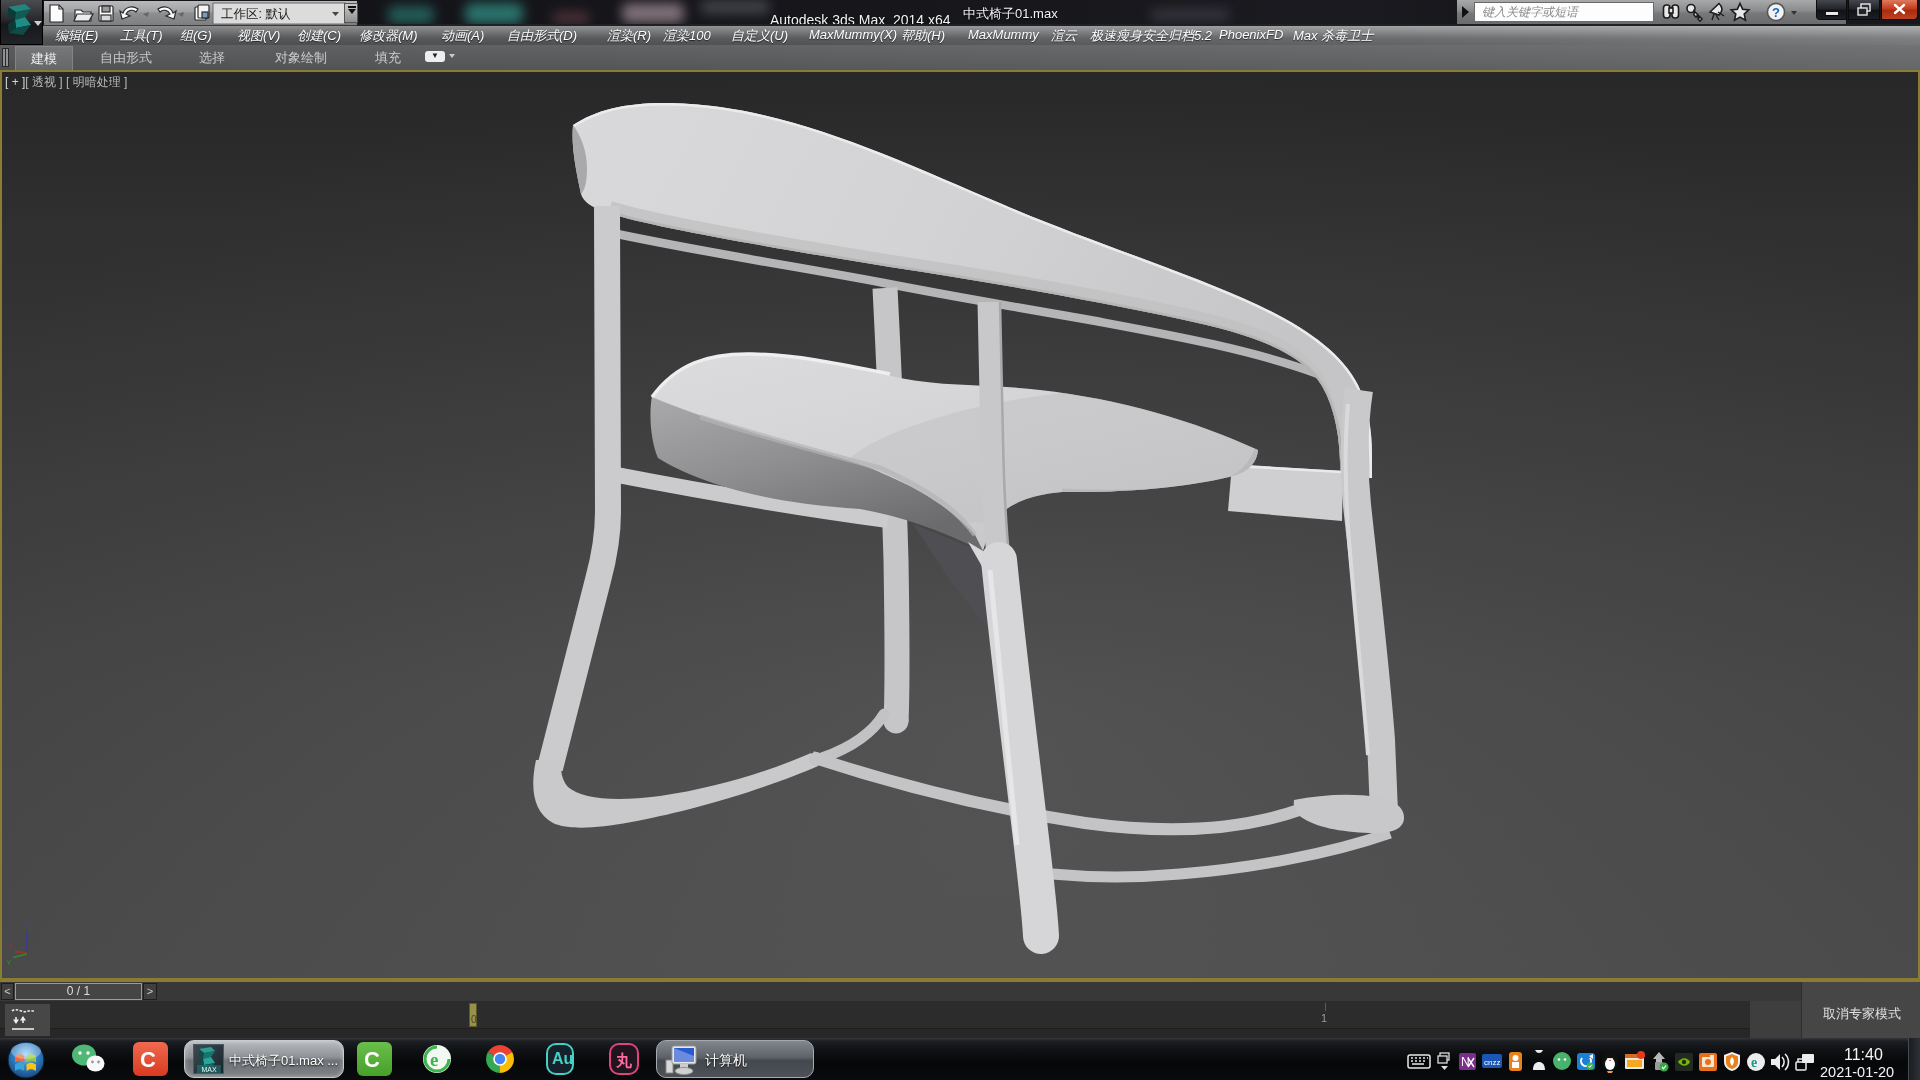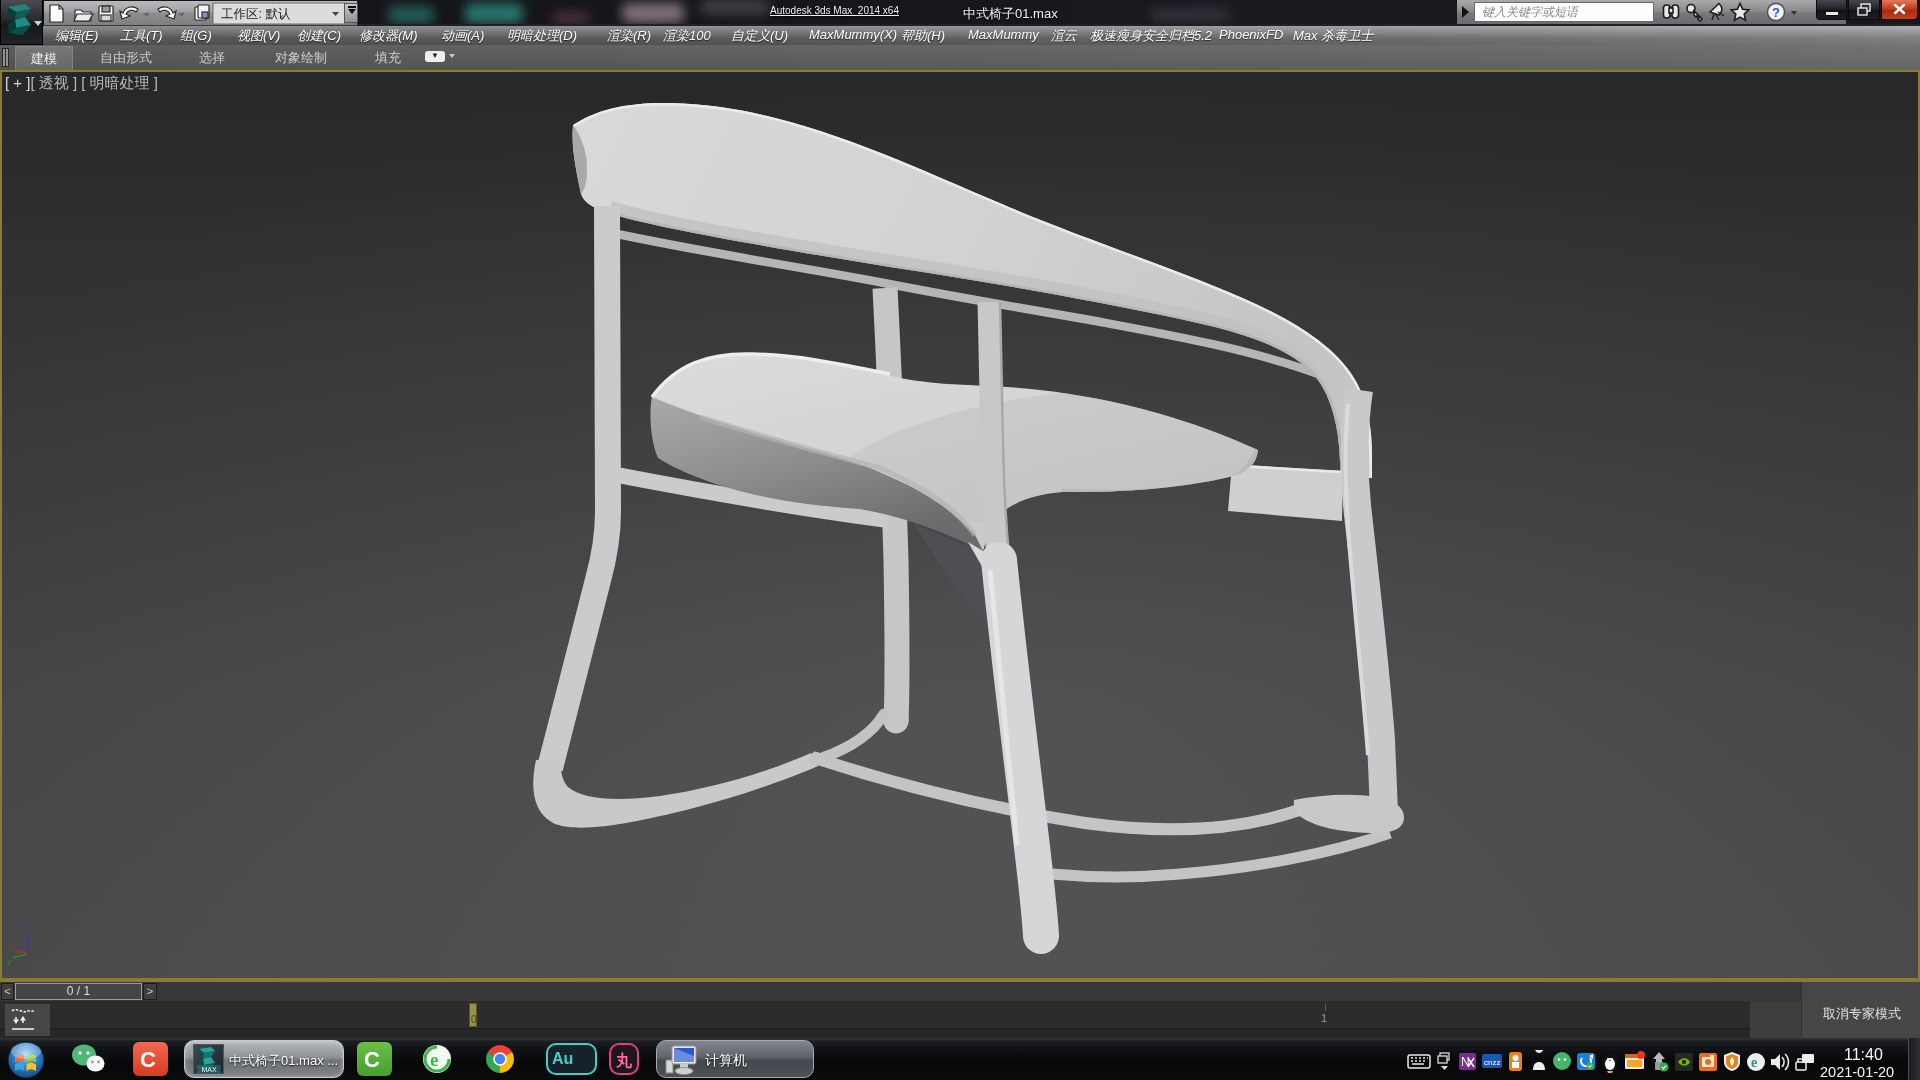--- a/index.html
+++ b/index.html
@@ -3,21 +3,21 @@
 <meta charset="utf-8">
 <style>
   * { margin:0; padding:0; box-sizing:border-box; }
   html,body { width:1920px; height:1080px; overflow:hidden; background:#000; font-family:"Liberation Sans",sans-serif; }
   .abs { position:absolute; }
   #stage { position:relative; width:1920px; height:1080px; }
 
   
   #titlebar { left:0; top:0; width:1920px; height:24px; background:linear-gradient(90deg,#131317 0%,#17171c 55%,#1a1a20 70%,#17171c 76%); overflow:hidden; }
   .blob { position:absolute; filter:blur(6px); border-radius:6px; }
-  #titletext { position:absolute; left:770px; top:5px; color:#f2f2f2; font-size:10px; text-shadow:0 1px 2px #000;text-decoration:underline; }
+  #titletext { position:absolute; left:770px; top:12px; color:#f2f2f2; font-size:14px; text-shadow:0 1px 2px #000; }
   #titletext2 { position:absolute; left:963px; top:5px; color:#f2f2f2; font-size:13px; text-shadow:0 1px 2px #000; }
 
   
   #qat { left:44px; top:1px; width:313px; height:25px; background:linear-gradient(180deg,#b9babc 0%,#a0a1a3 45%,#8e8f91 50%,#7e7f81 100%); border-bottom:1px solid #3a3a3a; }
   #logo { left:0; top:0; width:43px; height:45px; background:linear-gradient(180deg,#4a4c50 0%,#28292d 45%,#17181c 55%,#222328 100%); border:1px solid #000; border-top:none; z-index:5; }
 
   
   #searcharea { left:1457px; top:0; width:389px; height:24px; background:linear-gradient(180deg,#a8a9ab 0%,#8a8b8d 45%,#77787a 55%,#6b6c6e 100%); }
   #searchbox { position:absolute; left:17px; top:2px; width:180px; height:20px; background:#fdfdfd; border:1px solid #6a6a6a; color:#8a8a8a; font-style:italic; font-size:12px; line-height:18px; padding-left:7px; }
 
@@ -42,21 +42,21 @@
   #grip:after { content:""; position:absolute; left:4px; top:1px; width:2px; height:17px; background:#9a9a9a; }
   #ribbonbtn { position:absolute; left:425px; top:6px; width:20px; height:11px; background:#f2f2f2; border-radius:3px; color:#222; font-size:8px; text-align:center; line-height:10px; }
   #oliveline { left:0; top:70px; width:1920px; height:2px; background:#8a7b35; }
 
   
   #viewport { left:0; top:72px; width:1920px; height:906px; background:linear-gradient(180deg,#2b2b2b 0%,#353535 18%,#414141 45%,#4a4a4a 68%,#505050 100%); overflow:hidden; }
   #vpgrad { position:absolute; left:0; top:0; width:100%; height:100%; background:radial-gradient(ellipse 1200px 700px at 52% 72%, rgba(255,255,255,0.045), rgba(0,0,0,0.10)); }
   #vpborderL { left:0; top:72px; width:2px; height:906px; background:#8a7b35; }
   #vpborderR { left:1918px; top:72px; width:2px; height:906px; background:#8a7b35; }
   #vpbot { left:0; top:978px; width:1920px; height:4px; background:#8a7b35; }
-  #vplabel { position:absolute; left:5px; top:2px; color:#b8b8b8; font-size:15px; }
+  #vplabel { position:absolute; left:5px; top:2px; color:#b8b8b8; font-size:12px; }
   #vplabel b { color:#d8d8d8; font-weight:normal; }
 
   
   #timeslider { left:0; top:982px; width:1920px; height:19px; background:#383838; }
   #tsl { position:absolute; left:1px; top:1px; width:13px; height:17px; background:#3f3f3f; border:1px solid #1d1d1d; color:#ccc; font-size:11px; text-align:center; line-height:15px; }
   #tsh { position:absolute; left:15px; top:1px; width:127px; height:17px; background:#454545; border:1px solid #9a9a9a; color:#ddd; font-size:12px; text-align:center; line-height:15px; }
   #tsr { position:absolute; left:143px; top:1px; width:14px; height:17px; background:#3f3f3f; border:1px solid #1d1d1d; color:#ccc; font-size:11px; text-align:center; line-height:15px; }
 
   
   #trackbar { left:0; top:1001px; width:1920px; height:37px; background:#2c2c2c; }
@@ -139,21 +139,21 @@
 
   <div id="menubar" class="abs">
     <div id="menushade"></div>
     <div class="mitem" style="left:55px">编辑(E)</div>
     <div class="mitem" style="left:120px">工具(T)</div>
     <div class="mitem" style="left:180px">组(G)</div>
     <div class="mitem" style="left:237px">视图(V)</div>
     <div class="mitem" style="left:297px">创建(C)</div>
     <div class="mitem" style="left:359px">修改器(M)</div>
     <div class="mitem" style="left:441px">动画(A)</div>
-    <div class="mitem" style="left:507px">明暗处理(D)</div>
+    <div class="mitem" style="left:507px">自由形式(D)</div>
     <div class="mitem" style="left:607px">渲染(R)</div>
     <div class="mitem" style="left:663px">渲染100</div>
     <div class="mitem" style="left:731px">自定义(U)</div>
     <div class="mitem" style="left:809px">MaxMummy(X)</div>
     <div class="mitem" style="left:901px">帮助(H)</div>
     <div class="mitem" style="left:968px">MaxMummy</div>
     <div class="mitem" style="left:1051px">渲云</div>
     <div class="mitem" style="left:1090px">极速瘦身安全归档5.2</div>
     <div class="mitem" style="left:1219px">PhoenixFD</div>
     <div class="mitem" style="left:1293px">Max 杀毒卫士</div>
@@ -423,21 +423,21 @@
     </svg>
 
     <svg class="ticon" style="left:483px" viewBox="0 0 34 32">
       <path d="M4.88,9 A14,14 0 0 1 29.12,9 L17,16 Z" fill="#ea4335"></path>
       <path d="M4.88,9 A14,14 0 0 0 17,30 L17,16 Z" fill="#34a853"></path>
       <path d="M17,30 A14,14 0 0 0 29.12,9 L17,16 Z" fill="#fbbc05"></path>
       <circle cx="17" cy="16" r="6.8" fill="#fff"></circle>
       <circle cx="17" cy="16" r="5.2" fill="#4285f4"></circle>
     </svg>
 
-    <div class="tbtn" style="left:546px;top:5px;width:51px;height:32px;background:#17212b;border:2px solid #45d0c6;">
+    <div class="tbtn" style="left:546px;top:5px;width:28px;height:32px;background:#17212b;border:2px solid #45d0c6;">
       <div style="position:absolute;left:4px;top:5px;color:#45d0c6;font-size:16px;font-weight:bold;">Au</div>
     </div>
 
     <div class="tbtn" style="left:609px;top:5px;width:30px;height:32px;background:#20151d;border:2px solid #e0447e;">
       <div style="position:absolute;left:5px;top:6px;color:#ff6aa2;font-size:16px;font-weight:bold;">丸</div>
     </div>
 
     <div class="tbtn" style="left:656px;top:2px;width:158px;height:38px;background:linear-gradient(180deg,#82878d 0%,#5e636a 45%,#43484e 55%,#4d5258 100%);border:1px solid #a6aaae;">
       <svg style="position:absolute;left:8px;top:3px" width="36" height="32" viewBox="0 0 36 32">
         <rect x="1" y="16" width="7" height="13" fill="#d8d8d8" stroke="#888"></rect>

